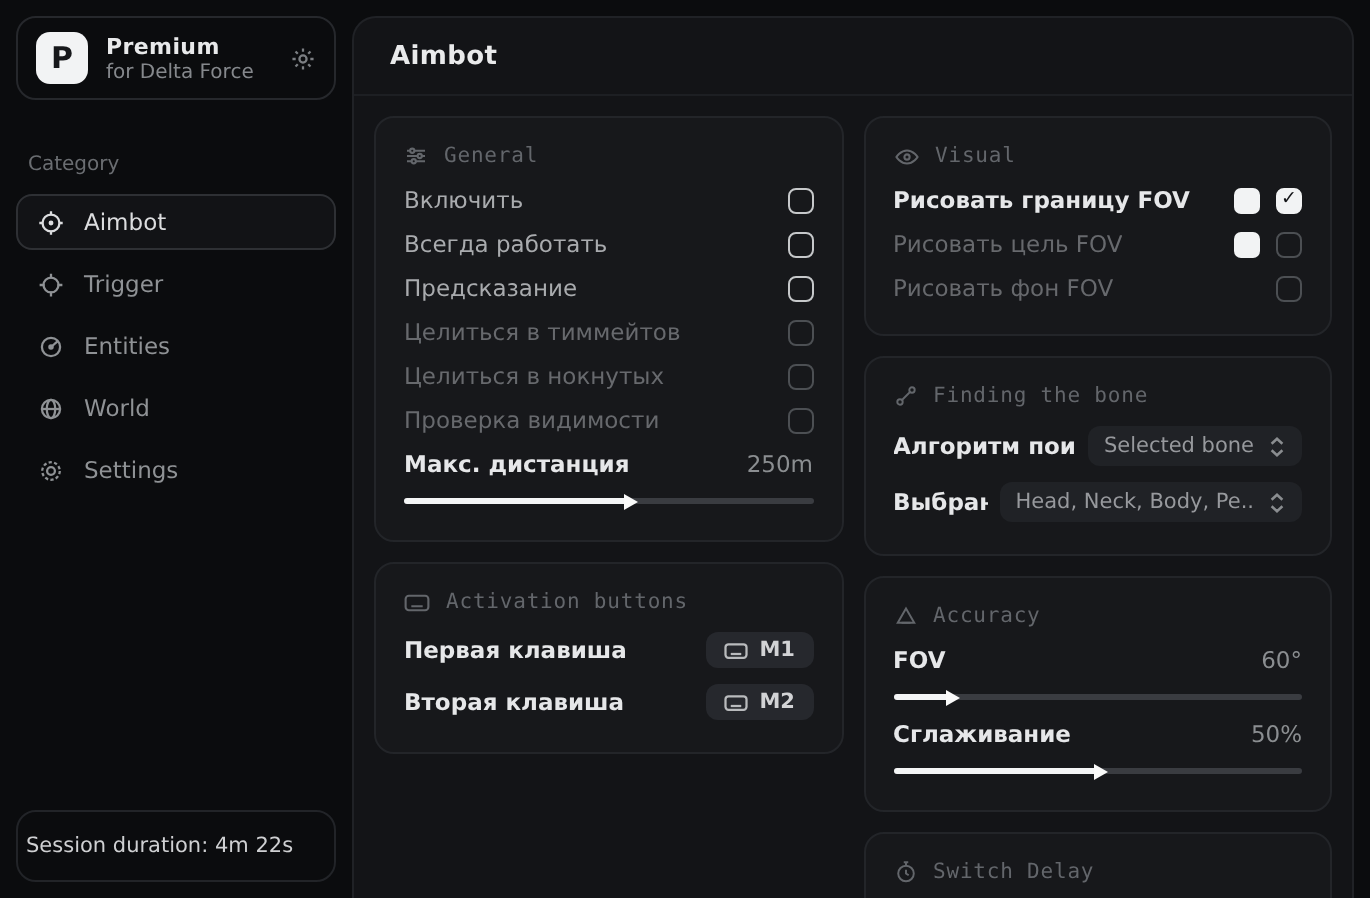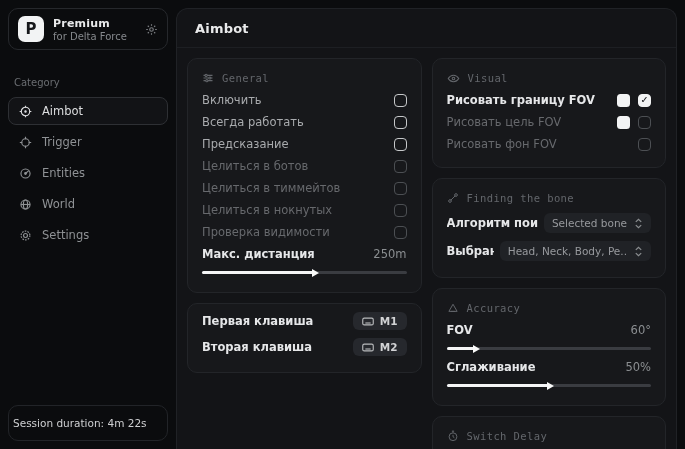--- a/index.html
+++ b/index.html
@@ -170,24 +170,20 @@
           </div>
           <div class="row">
             <span class="lbl">Всегда работать</span>
             <span class="cb"></span>
           </div>
           <div class="row">
             <span class="lbl">Предсказание</span>
             <span class="cb"></span>
           </div>
           <div class="row">
-            <span class="lbl dim">Целиться в ботов</span>
-            <span class="cb dim"></span>
-          </div>
-          <div class="row">
             <span class="lbl dim">Целиться в тиммейтов</span>
             <span class="cb dim"></span>
           </div>
           <div class="row">
             <span class="lbl dim">Целиться в нокнутых</span>
             <span class="cb dim"></span>
           </div>
           <div class="row">
             <span class="lbl dim">Проверка видимости</span>
             <span class="cb dim"></span>
@@ -197,20 +193,29 @@
             <span class="val">250m</span>
           </div>
           <div class="slider">
             <div class="track"></div>
             <div class="fill" style="width: 55%;"></div>
             <div class="thumb" style="left: 55%;"></div>
           </div>
         </section>
 
         <section class="card">
+          <div class="card-title">
+            <span class="ci">
+                <svg width="13" height="11" viewBox="0 0 16 12" fill="none" stroke="currentColor" stroke-width="1.3">
+                  <rect x="1" y="1.5" width="14" height="9" rx="2"></rect>
+                  <path d="M4 5h.01M7 5h.01M10 5h.01M12 5h.01M4.5 8h7"></path>
+                </svg>
+              </span>
+            <span>Activation buttons</span>
+          </div>
           <div class="row">
             <span class="lbl bright">Первая клавиша</span>
             <span class="keybtn">
               <span class="ki">
                   <svg width="12" height="9" viewBox="0 0 16 12" fill="none" stroke="currentColor" stroke-width="1.5">
                     <rect x="1" y="1.5" width="14" height="9" rx="2"></rect>
                     <path d="M4.5 8h7"></path>
                   </svg>
                 </span>
               <span>M1</span>

